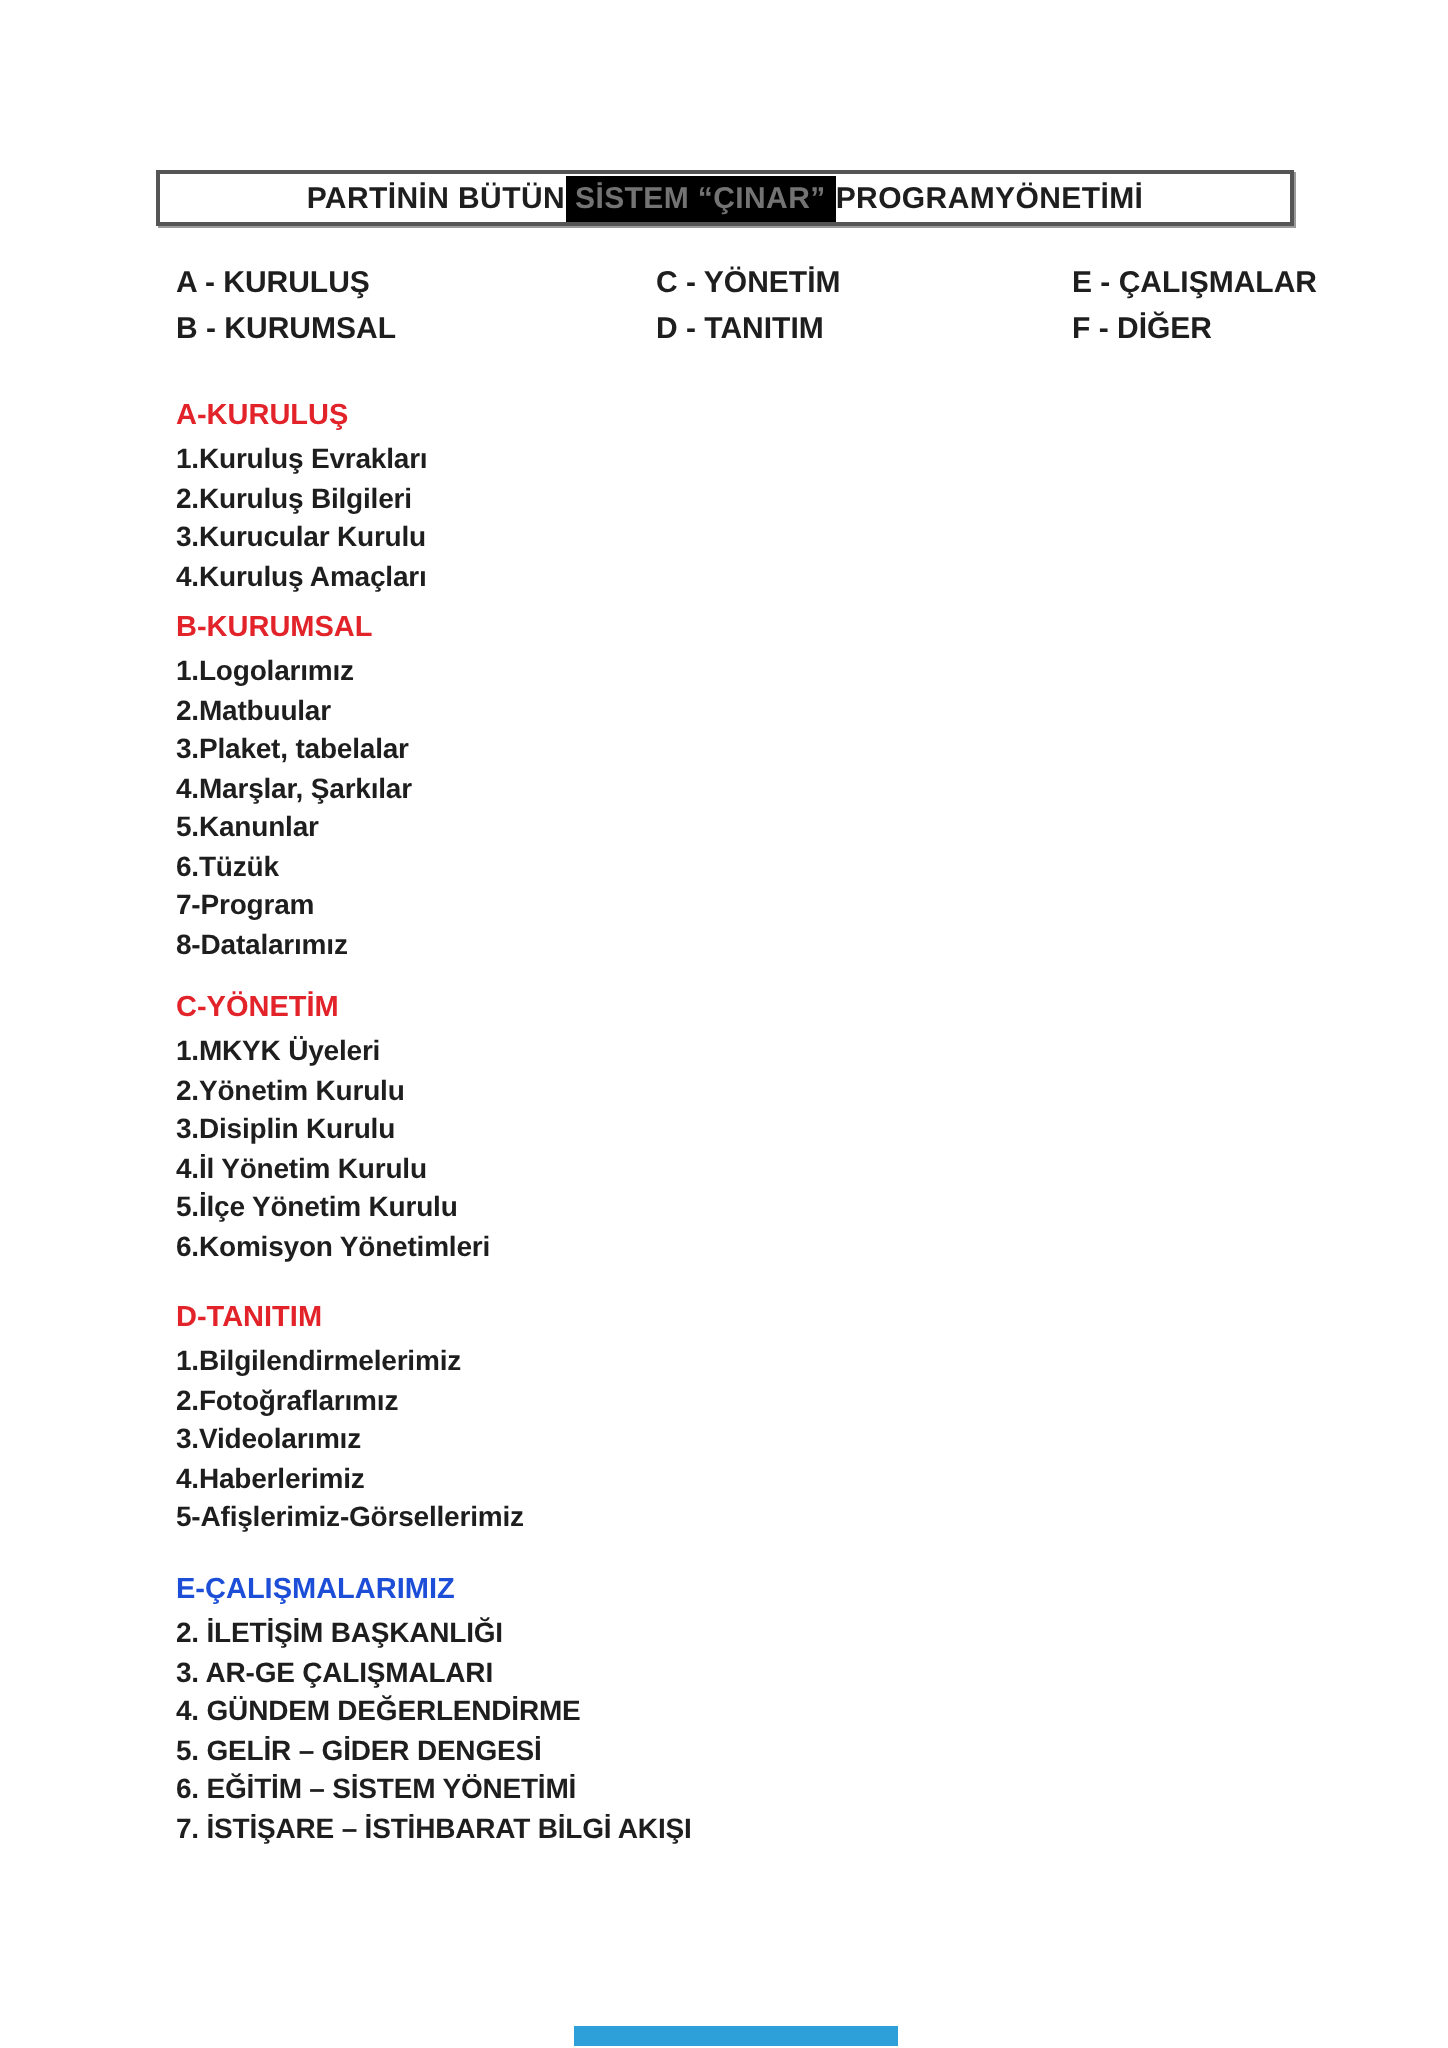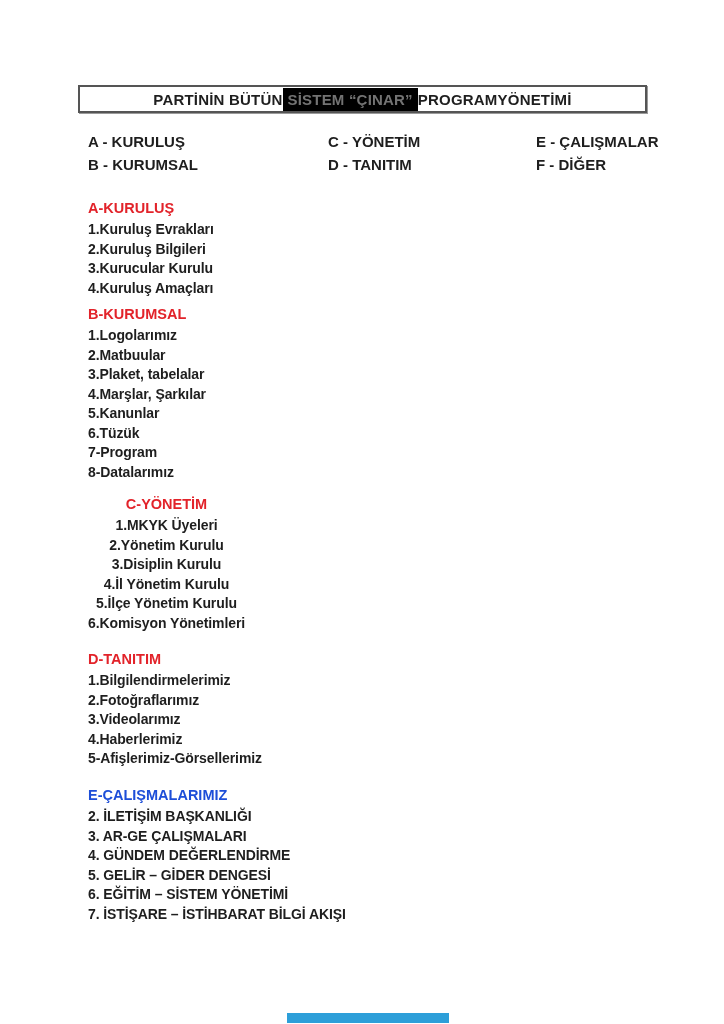--- a/index.html
+++ b/index.html
@@ -55,21 +55,21 @@
   .index-col:nth-child(3) { left: 536px; }
 
   
   .section {
     position: absolute;
     left: 88px;
     white-space: nowrap;
   }
   .section:nth-child(1) { top: 186px; margin-top: 12px; }
   .section:nth-child(2) { top: 304px; }
-  .section:nth-child(3) { top: 494px; text-align: center; }
+  .section:nth-child(3) { top: 494px; }
   .section:nth-child(4) { top: 649px; }
   .section:nth-child(5) { top: 785px; }
 
   .sec-heading {
     font-size: 14.5px;
     font-weight: bold;
     line-height: 20px;
     margin-bottom: 2px;
   }
   .sec-item {

